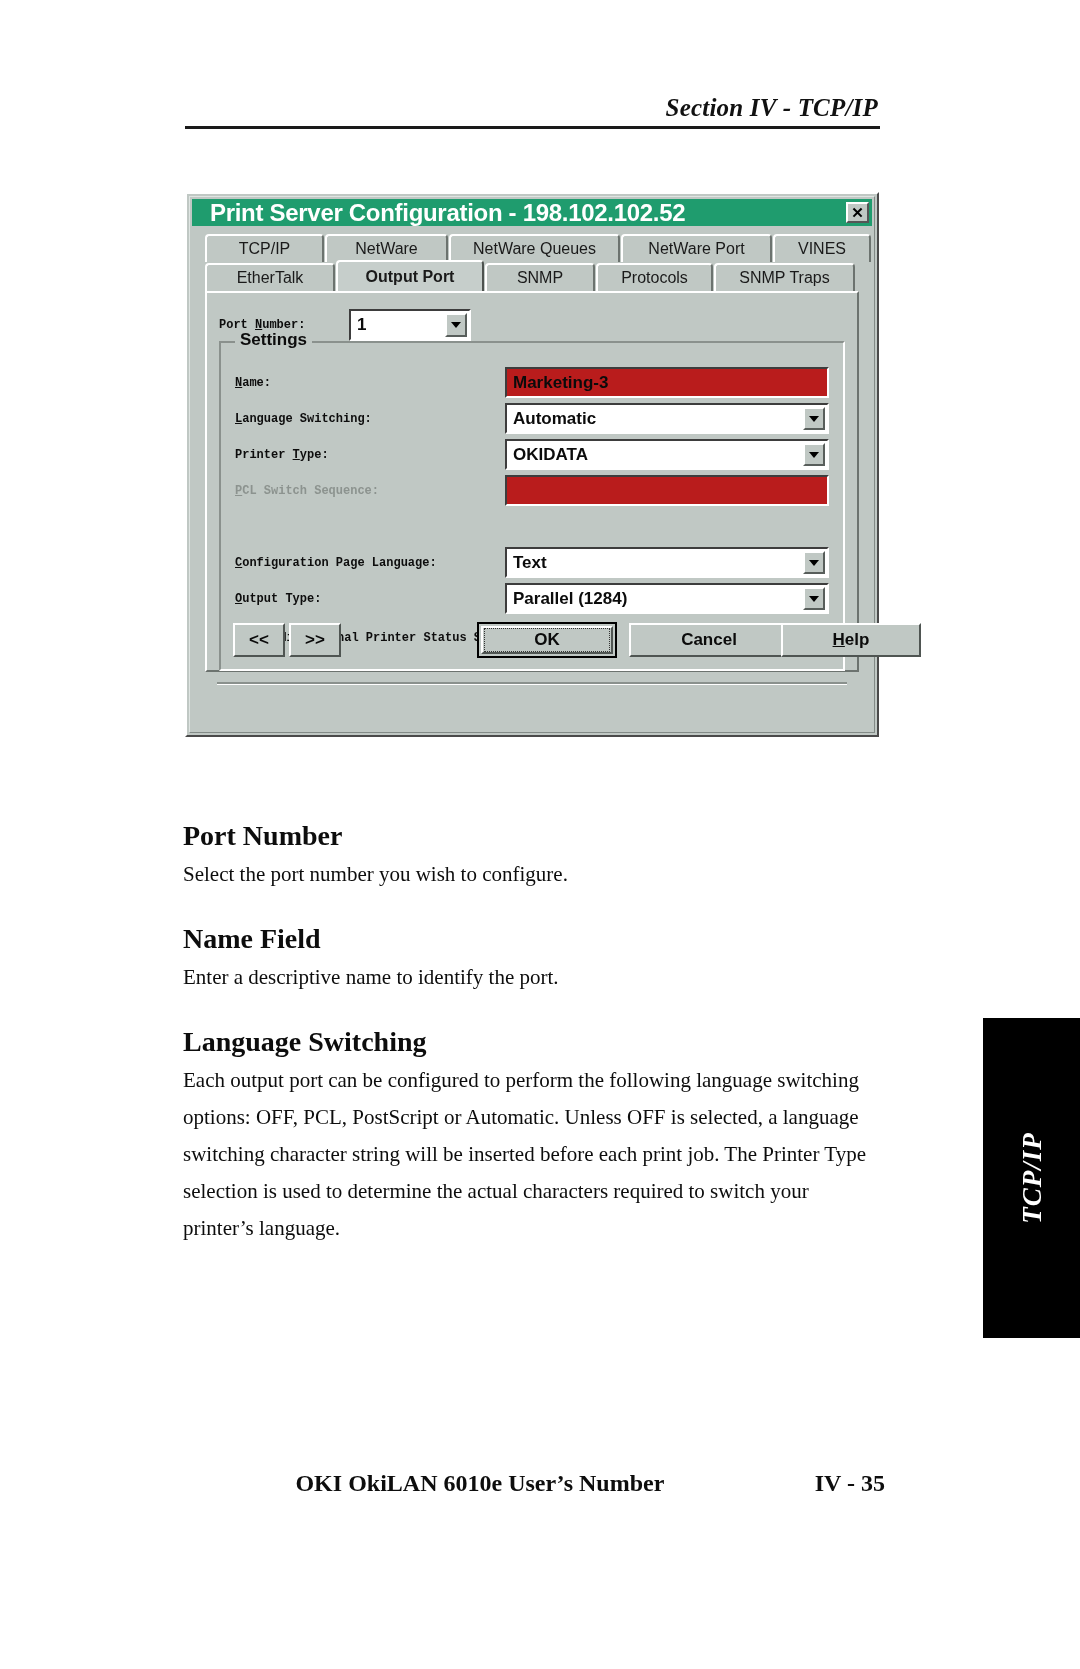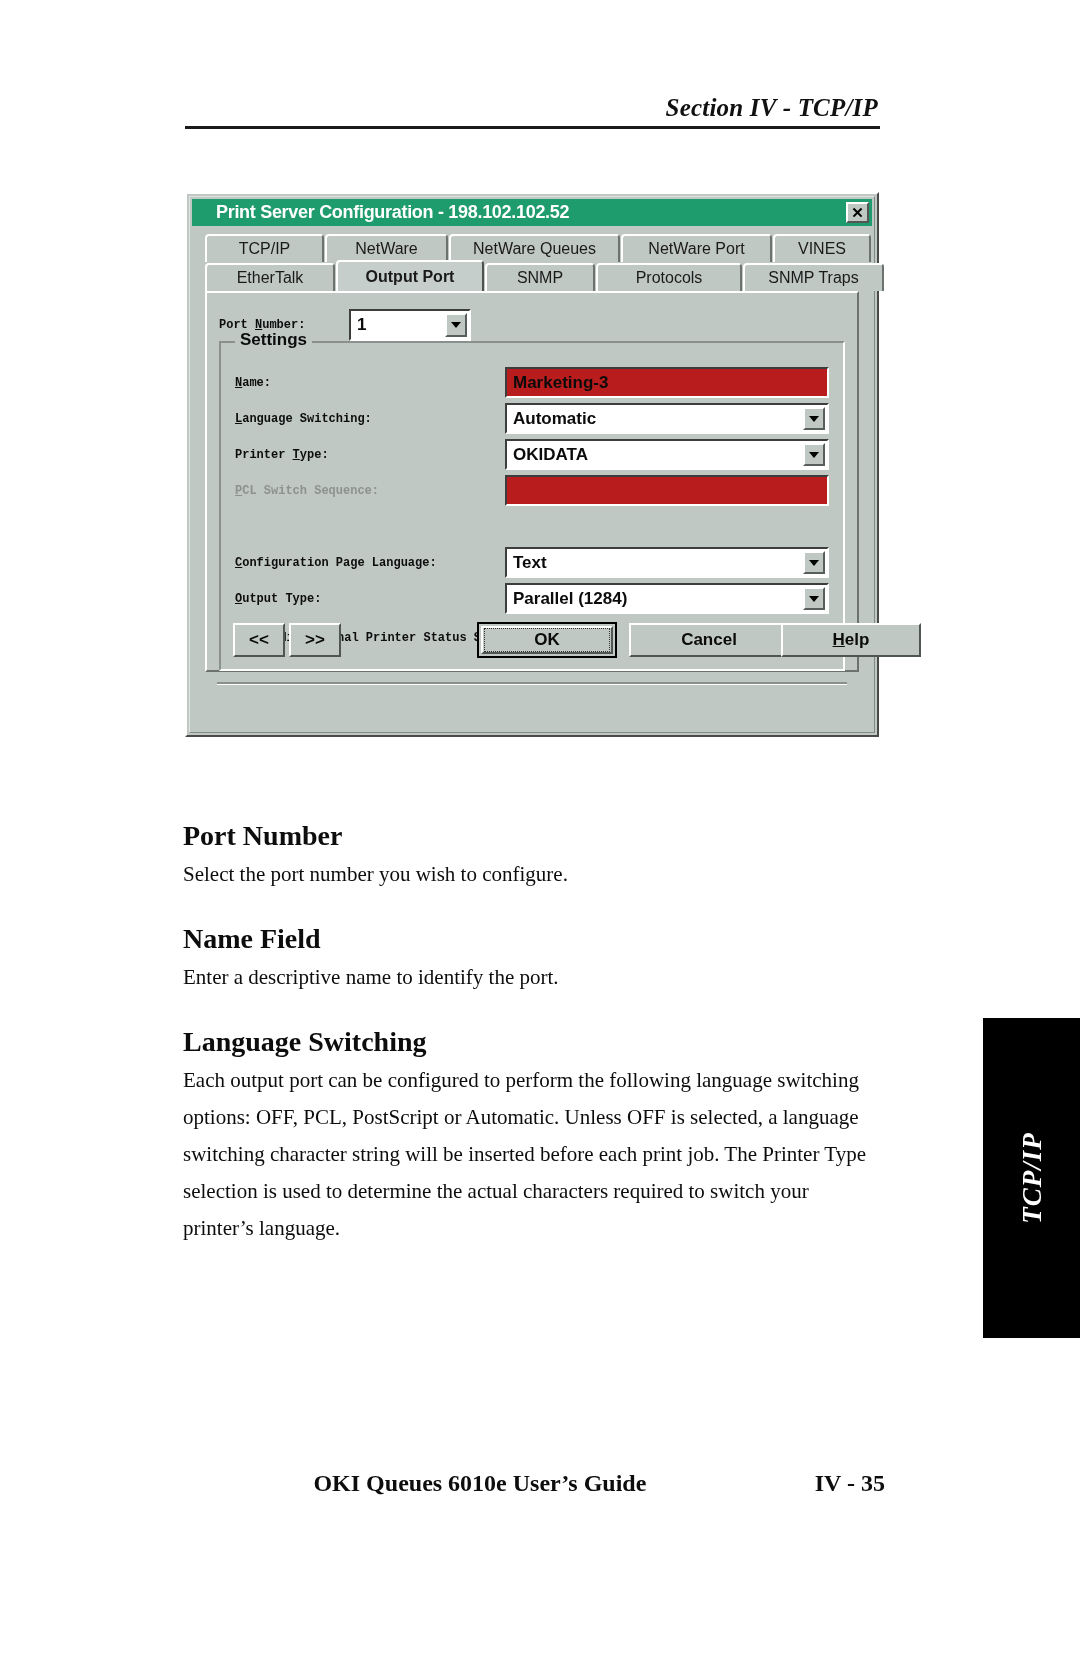--- a/index.html
+++ b/index.html
@@ -46,22 +46,22 @@
     border-right:1px solid #828a86;
     border-bottom:1px solid #828a86;
     box-sizing:border-box;
   }
   .titlebar{
     position:absolute;left:5px;top:5px;right:5px;height:27px;
     background:#1f9c6e;
     display:flex;align-items:center;
   }
   .titlebar .title{
-    color:#ffffff;font-weight:bold;font-size:18px;
-    padding-left:24px;letter-spacing:-0.3px;
+    color:#ffffff;font-weight:bold;font-size:24px;
+    padding-left:18px;letter-spacing:-0.3px;
     white-space:nowrap;
     font-family:"Liberation Sans", sans-serif;
   }
   .titlebar .spacer{flex:1;}
   .close-btn{
     width:23px;height:21px;margin-right:3px;
     background:#c0c8c4;
     border-top:2px solid #ffffff;border-left:2px solid #ffffff;
     border-right:2px solid #555;border-bottom:2px solid #555;
     display:flex;align-items:center;justify-content:center;
@@ -320,21 +320,21 @@
   <div class="tabrow row2">
     <div class="tab" style="width:130px">
       <span>EtherTalk</span>
     </div>
     <div class="tab active" style="width:148px">
       <span>Output Port</span>
     </div>
     <div class="tab" style="width:110px">
       <span>SNMP</span>
     </div>
-    <div class="tab" style="width:146px">
+    <div class="tab" style="width:117px">
       <span>Protocols</span>
     </div>
     <div class="tab" style="width:141px">
       <span>SNMP Traps</span>
     </div>
   </div>
 
   <div class="panel">
 
     <div class="portnum-row">
@@ -440,15 +440,15 @@
 
   <h2 class="sec">Language Switching</h2>
   <p class="para last">Each output port can be configured to perform the following language switching options: OFF, PCL, PostScript or Automatic. Unless OFF is selected, a language switching character string will be inserted before each print job. The Printer Type selection is used to determine the actual characters required to switch your printer’s language.</p>
 </div>
 
 <div class="sidetab">
   <div class="vtext">TCP/IP</div>
 </div>
 
 <div class="footer">
-  <div class="fguide">OKI Queues 6010e User’s Guide</div>
+  <div class="fguide">OKI OkiLAN 6010e User’s Number</div>
   <div class="fpage">IV - 35</div>
 </div>
 
 </body></html>

